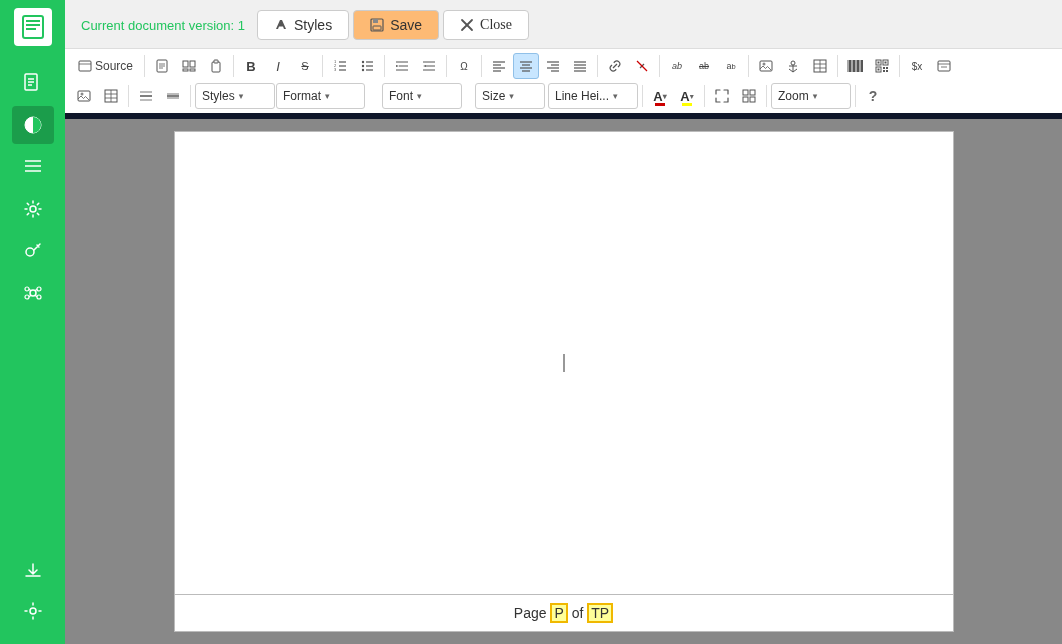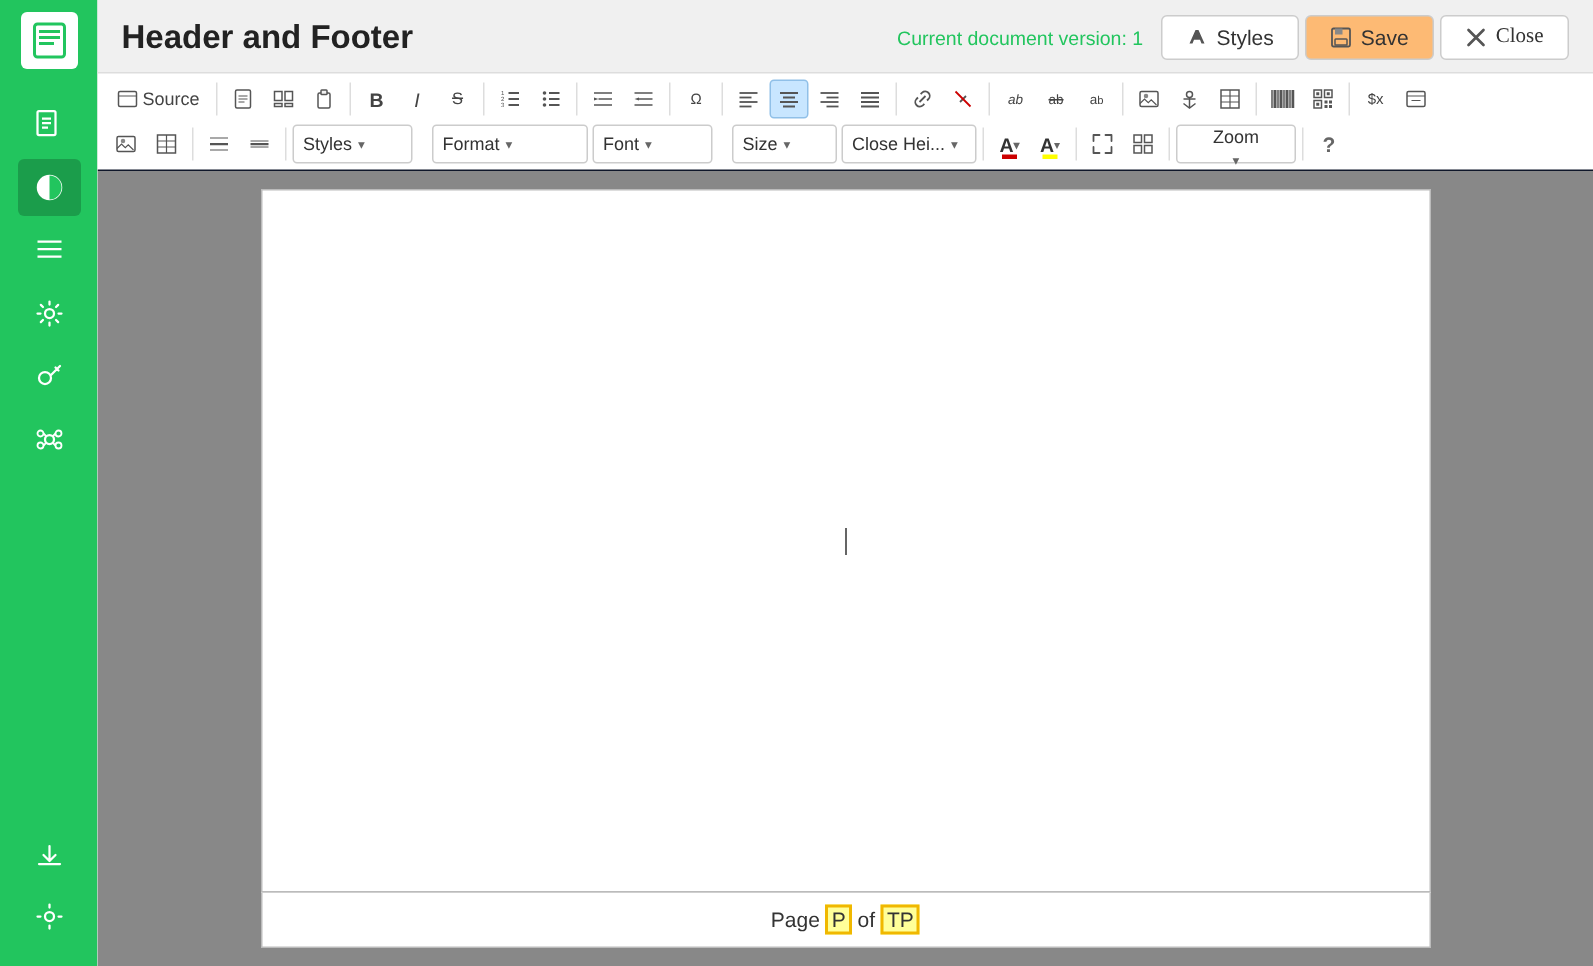--- a/index.html
+++ b/index.html
@@ -78,21 +78,21 @@
       color: #333;
     }
     .btn-styles { background: #fff; }
     .btn-save { background: #fdba74; }
     .btn-close { background: #fff; font-family: Liberation Serif, serif; }
 
     
     .toolbar {
       background: #fff;
       border-top: 1px solid #ddd;
-      border-bottom: 1px solid #0f172a;
+      border-bottom: 6px solid #0f172a;
       padding: 2px 6px;
       display: flex;
       flex-direction: column;
     }
     .toolbar-row {
       display: flex;
       align-items: center;
       flex-wrap: nowrap;
       gap: 1px;
       padding: 2px 0;
@@ -261,21 +261,20 @@
         <circle cx="9" cy="9" r="3" stroke="#fff" stroke-width="1.5"></circle>
         <path d="M9 1v2M9 15v2M1 9h2M15 9h2" stroke="#fff" stroke-width="1.5" stroke-linecap="round"></path>
       </svg>
     </div>
   </div>
 </div>
 
 <div class="main">
 
   <div class="top-header">
-    <div class="page-title">Header and Footer</div>
     <div class="header-actions">
       <span class="version-text">Current document version: 1</span>
       <button class="btn-action btn-styles">
         <svg width="14" height="14" viewBox="0 0 14 14" fill="none">
           <path d="M2 11L6 2h2l4 9h-2l-1-2.5H5L4 11H2z" fill="#555"></path>
           <line x1="5.5" y1="7" x2="8.5" y2="7" stroke="#555" stroke-width="1"></line>
         </svg>
         <span>Styles</span>
       </button>
       <button class="btn-action btn-save">
@@ -532,34 +531,34 @@
           <line x1="1" y1="9" x2="13" y2="9" stroke="#555" stroke-width="0.8"></line>
         </svg>
       </div>
 
       <div class="tb-separator"></div>
 
       <div class="tb-dropdown" style="width:80px;">
         <span>Styles</span>
         <span class="dropdown-arrow">▾</span>
       </div>
-      <div class="tb-dropdown" style="width:104px; margin-left:12px;">
+      <div class="tb-dropdown" style="width:89px; margin-left:0;">
         <span>Format</span>
         <span class="dropdown-arrow">▾</span>
       </div>
-      <div class="tb-dropdown" style="width:80px; margin-left:2px;">
+      <div class="tb-dropdown" style="width:80px; margin-left:16px;">
         <span>Font</span>
         <span class="dropdown-arrow">▾</span>
       </div>
       <div class="tb-dropdown" style="width:70px; margin-left:12px;">
         <span>Size</span>
         <span class="dropdown-arrow">▾</span>
       </div>
       <div class="tb-dropdown" style="width:90px; margin-left:2px;">
-        <span>Close Hei...</span>
+        <span>Line Hei...</span>
         <span class="dropdown-arrow">▾</span>
       </div>
 
       <div class="tb-separator"></div>
 
       <div class="tb-btn" style="font-weight:bold; position:relative;">
         <span style="font-size:13px; font-weight:bold; color:#333;">A</span>
         <span style="position:absolute; bottom:2px; left:50%; transform:translateX(-50%); width:10px; height:3px; background:#c00; display:block;"></span>
         <span class="dropdown-arrow" style="font-size:8px;">▾</span>
       </div>
@@ -579,21 +578,21 @@
       <div class="tb-btn">
         <svg width="14" height="14" viewBox="0 0 14 14" fill="none">
           <rect x="1" y="1" width="5" height="5" stroke="#555" stroke-width="1"></rect>
           <rect x="8" y="1" width="5" height="5" stroke="#555" stroke-width="1"></rect>
           <rect x="1" y="8" width="5" height="5" stroke="#555" stroke-width="1"></rect>
           <rect x="8" y="8" width="5" height="5" stroke="#555" stroke-width="1"></rect>
         </svg>
       </div>
 
       <div class="tb-separator"></div>
-      <div class="tb-dropdown" style="width:80px;flex-direction:column;">
+      <div class="tb-dropdown" style="width:80px;">
         <span>Zoom</span>
         <span class="dropdown-arrow">▾</span>
       </div>
       <div class="tb-separator"></div>
       <div class="tb-btn" style="font-weight:bold; font-size:14px; color:#666;">?</div>
     </div>
   </div>
 
   <div class="editor-wrapper">
     <div class="editor-page">

